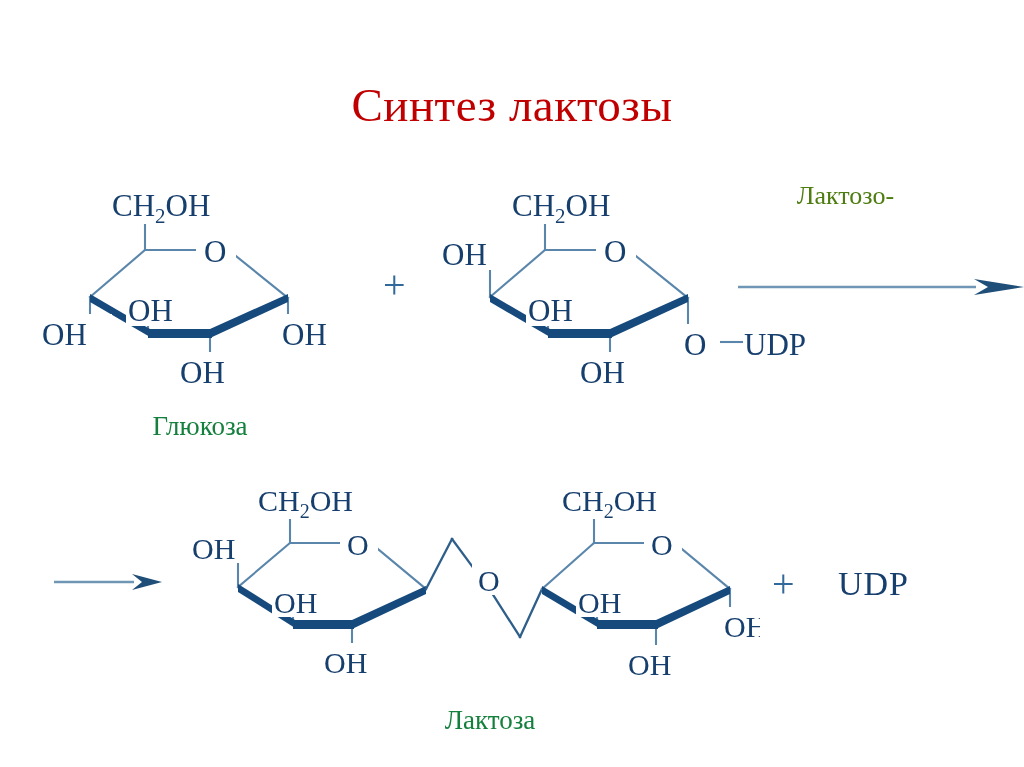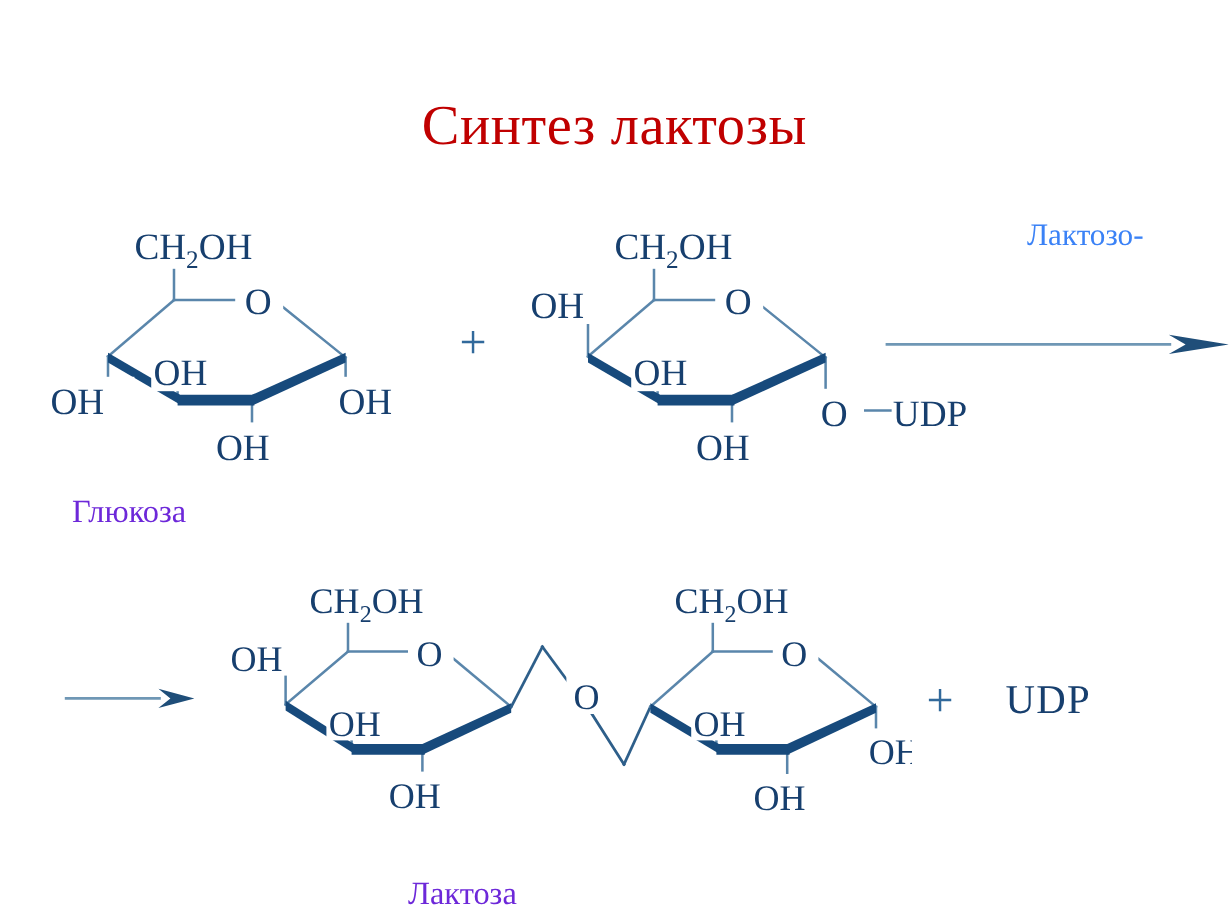--- a/index.html
+++ b/index.html
@@ -35,38 +35,39 @@
     line-height: 58px;
     color: #c00000;
     letter-spacing: 0.5px;
     white-space: pre;
   }
   .enzyme-label {
     position: absolute;
     left: 738px;
     top: 166px;
     width: 215px;
-    text-align: right;
+    text-align: center;
     font-family: "Liberation Serif", "DejaVu Serif", serif;
     font-size: 26px;
     line-height: 36px;
-    color: #3b82f6;
+    color: #4d7c0f;
   }
   .enzyme-label div { white-space: pre; }
   .species-name {
     position: absolute;
+    text-align: center;
     font-family: "Liberation Serif", "DejaVu Serif", serif;
     font-size: 27px;
     line-height: 32px;
-    color: #6d28d9;
+    color: #15803d;
     white-space: pre;
   }
   #name-glucose { left: 60px;  top: 398px; width: 280px; }
   #name-udpgal  { left: 440px; top: 398px; width: 320px; }
-  #name-lactose { left: 340px; top: 692px; width: 300px; margin-top: 24px; }
+  #name-lactose { left: 340px; top: 692px; width: 300px; }
 
   .plus-sign {
     position: absolute;
     font-family: "Liberation Serif", "DejaVu Serif", serif;
     color: #31699b;
     font-size: 40px;
     line-height: 40px;
     white-space: pre;
   }
   #plus-top    { left: 383px; top: 253px; }

